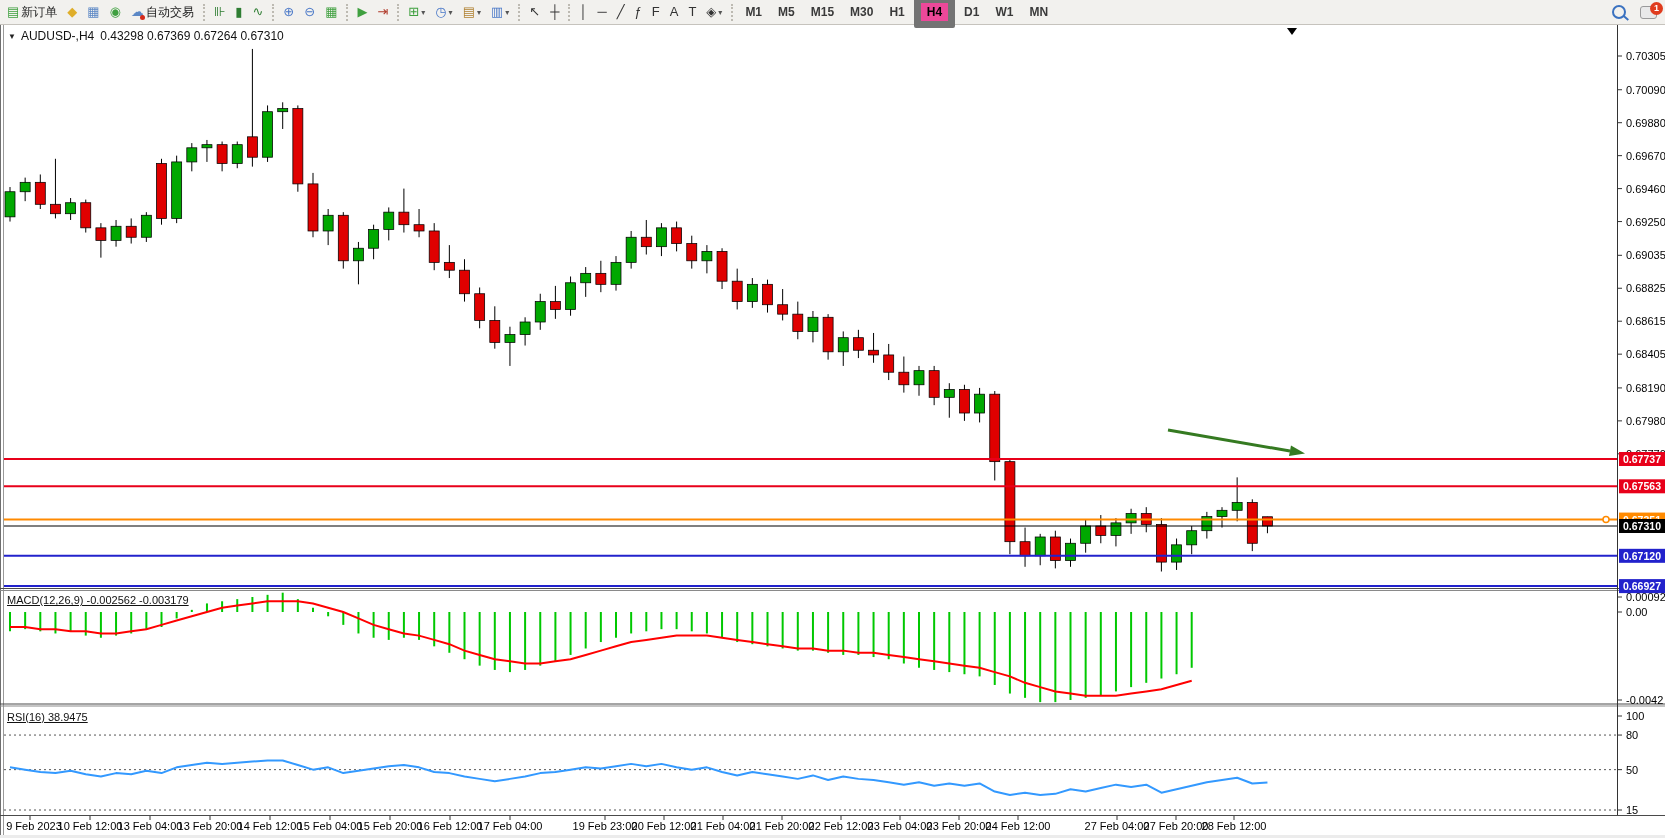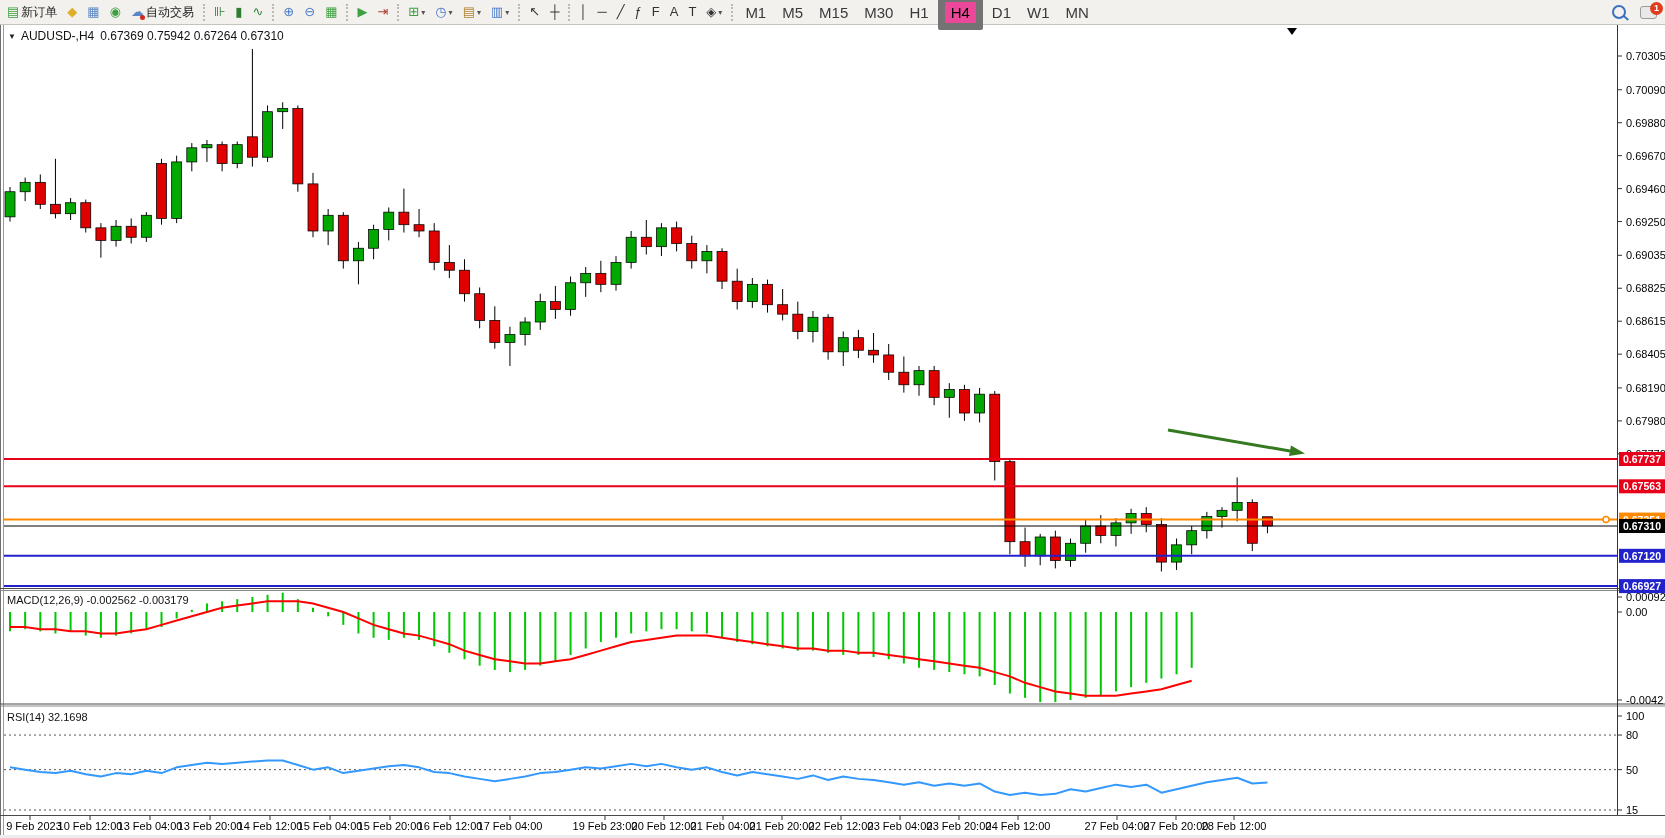--- a/index.html
+++ b/index.html
@@ -5,33 +5,33 @@
   html,body{margin:0;padding:0;width:1665px;height:838px;overflow:hidden;background:#fff;
     font-family:"Liberation Sans","DejaVu Sans",sans-serif;}
   #toolbar{position:absolute;top:0;left:0;right:0;height:24px;background:#f2f1ee;
     border-bottom:1px solid #c6c3bd;display:flex;align-items:center;padding-left:2px;z-index:9;}
   .tb-btn{display:flex;align-items:center;height:20px;padding:0 3px;margin:0 1px;border:1px solid transparent;
     border-radius:2px;cursor:default;white-space:nowrap;}
   .tb-btn .glyph{font-size:13px;line-height:20px;}
   .tb-btn .lbl{font-size:12px;color:#222;margin-left:2px;}
   .tb-btn .dd{font-size:8px;color:#555;margin-left:2px;}
   .tb-sep{height:17px;border-left:2px dotted #bdbab2;margin:0 4px;}
-  .tf-btn{font-size:15px;color:#3a3a3a;padding:2px 6px;margin:0 1px;border:1px solid transparent;border-radius:2px;}
+  .tf-btn{font-size:12px;color:#3a3a3a;padding:2px 6px;margin:0 1px;border:1px solid transparent;border-radius:2px;font-weight:bold;}
   .tf-btn.active{border:7px solid #737373;background:#ec4899;color:#000;}
   #tb-right{margin-left:auto;display:flex;align-items:center;padding-right:8px;}
   .mag{position:relative;width:10px;height:10px;border:2px solid #3b72c0;border-radius:50%;display:inline-block;margin-right:14px;}
   .mag::after{content:"";position:absolute;width:6px;height:2px;background:#3b72c0;right:-5px;bottom:-2px;transform:rotate(40deg);}
   .bubble{position:relative;width:15px;height:11px;background:#e9e9e9;border:1px solid #9a9a9a;border-radius:3px;display:inline-block;}
   .bubble .cnt{position:absolute;top:-5px;right:-7px;background:#e03c1e;color:#fff;font-size:9px;font-weight:bold;
     width:13px;height:13px;border-radius:50%;text-align:center;line-height:13px;}
   .icon-autotrading{position:relative;}
   .icon-autotrading::after{content:"";position:absolute;width:5px;height:5px;background:#d42a1a;border-radius:50%;right:-1px;bottom:2px;}
   #chart-window{position:absolute;top:24px;left:0;right:0;bottom:0;background:#fff;}
   #chart-canvas{position:absolute;top:0;left:0;}
-  .pane-label{position:absolute;font-size:11px;color:#111;z-index:4;}
+  .pane-label{position:absolute;font-size:11px;color:#111;z-index:4;text-decoration:underline;}
   #chart-title{position:absolute;top:5px;left:8px;font-size:12px;color:#111;z-index:4;}
   #chart-title .tri{font-size:8px;color:#222;margin-right:5px;vertical-align:1px;}
   #chart-title .sym{margin-right:6px;}
 </style>
 </head>
 <body>
 
 <div id="app">
   <div id="toolbar">
       <div class="tb-btn">
@@ -524,18 +524,18 @@
           <line x1="1117" y1="816" x2="1117" y2="820" stroke="#333" stroke-width="1"></line>
           <text x="1117" y="830" font-size="11" fill="#000" text-anchor="middle">27 Feb 04:00</text>
           <line x1="1176" y1="816" x2="1176" y2="820" stroke="#333" stroke-width="1"></line>
           <text x="1176" y="830" font-size="11" fill="#000" text-anchor="middle">27 Feb 20:00</text>
           <line x1="1234" y1="816" x2="1234" y2="820" stroke="#333" stroke-width="1"></line>
           <text x="1234" y="830" font-size="11" fill="#000" text-anchor="middle">28 Feb 12:00</text>
         </g>
         <rect x="0" y="835" width="1665" height="3" fill="#ececec"></rect>
       </svg>
     <div id="chart-title">
-      <span class="tri">▼</span><span class="sym">AUDUSD-,H4</span><span>0.67369 0.75942 0.67264 0.67310</span>
+      <span class="tri">▼</span><span class="sym">AUDUSD-,H4</span><span>0.43298 0.67369 0.67264 0.67310</span>
     </div>
     <div class="pane-label" style="top:570px;left:7px">MACD(12,26,9) -0.002562 -0.003179</div>
-    <div class="pane-label" style="top:687px;left:7px">RSI(14) 32.1698</div>
+    <div class="pane-label" style="top:687px;left:7px">RSI(16) 38.9475</div>
   </div>
 </div>
 
 </body></html>

